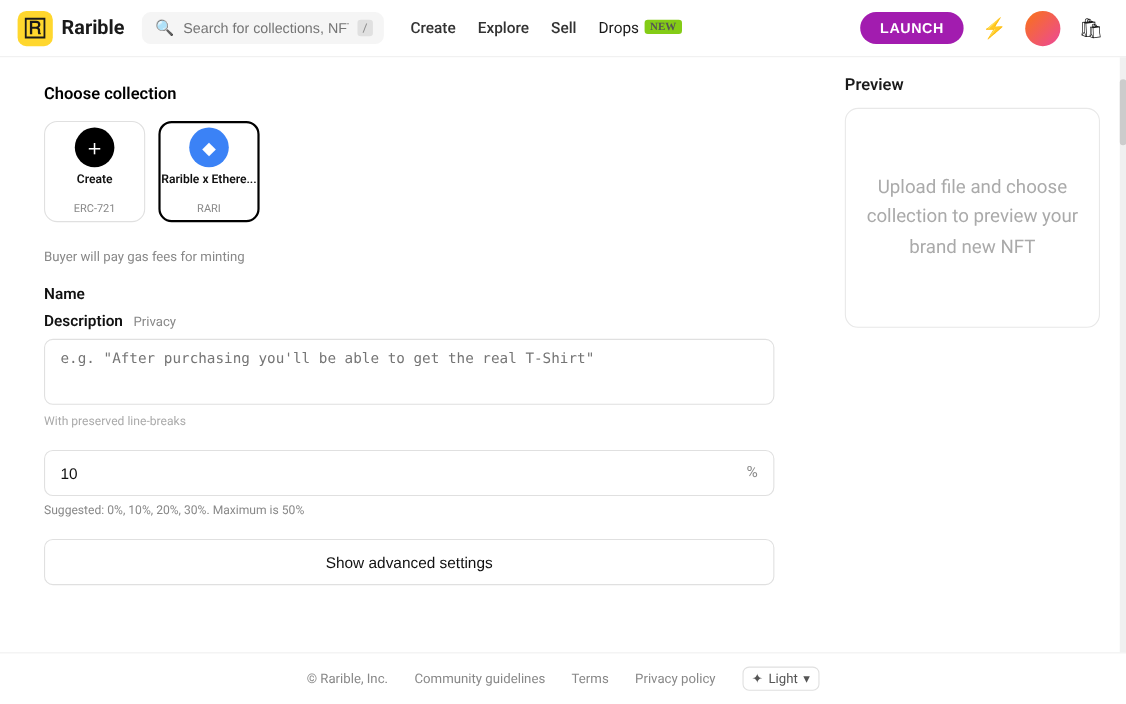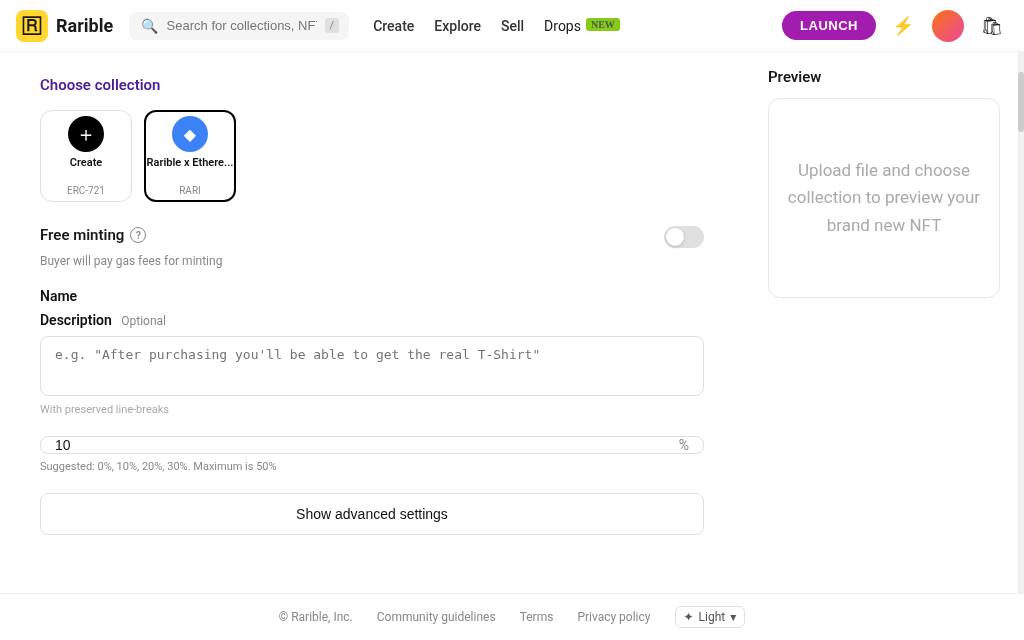--- a/index.html
+++ b/index.html
@@ -160,21 +160,21 @@
       background: #ccc;
       border-radius: 3px;
       margin-top: 20px;
     }
 
     
     .section-title {
       font-size: 15px;
       font-weight: 600;
       margin-bottom: 16px;
-      color: #4c1d95;
+      color: #000000;
     }
     .collection-row {
       display: flex;
       gap: 12px;
       margin-bottom: 24px;
     }
     .collection-card {
       width: 92px;
       height: 92px;
       border: 1.5px solid #e0e0e0;
@@ -306,21 +306,21 @@
       color: #aaa;
       margin-bottom: 20px;
     }
 
     
     .royalties-row {
       display: flex;
       align-items: flex-start;
       border: 1.5px solid #e0e0e0;
       border-radius: 8px;
-      padding: 0 14px;
+      padding: 12px 14px;
       margin-bottom: 6px;
     }
     .royalties-input {
       border: none;
       outline: none;
       font-size: 14px;
       flex: 1;
       color: #111;
     }
     .royalties-percent {
@@ -452,38 +452,29 @@
         <span class="card-sub">ERC-721</span>
       </div>
       <div class="collection-card selected">
         <div class="card-icon blue-icon">◆</div>
         <span class="card-label">Rarible x Ethere...</span>
         <span class="card-sub">RARI</span>
       </div>
     </div>
 
     
-    <div class="free-minting-row">
-      <div class="free-minting-label">
-        <span>Free minting</span>
-        <div class="help-icon">?</div>
-      </div>
-      <div class="toggle">
-        <div class="toggle-thumb"></div>
-      </div>
-    </div>
     <div class="minting-sub">Buyer will pay gas fees for minting</div>
 
     
     <div class="field-label">Name</div>
 
     
     <div class="field-label">
       <span>Description</span>
-      <span class="field-label-optional">Optional</span>
+      <span class="field-label-optional">Privacy</span>
     </div>
     <textarea class="textarea-input" placeholder="e.g. &quot;After purchasing you'll be able to get the real T-Shirt&quot;" style=""></textarea>
     <div class="preserved-text">With preserved line-breaks</div>
 
     
     <div class="royalties-row">
       <input type="text" class="royalties-input" value="10" style="">
       <span class="royalties-percent">%</span>
     </div>
     <div class="royalties-hint">Suggested: 0%, 10%, 20%, 30%. Maximum is 50%</div>

